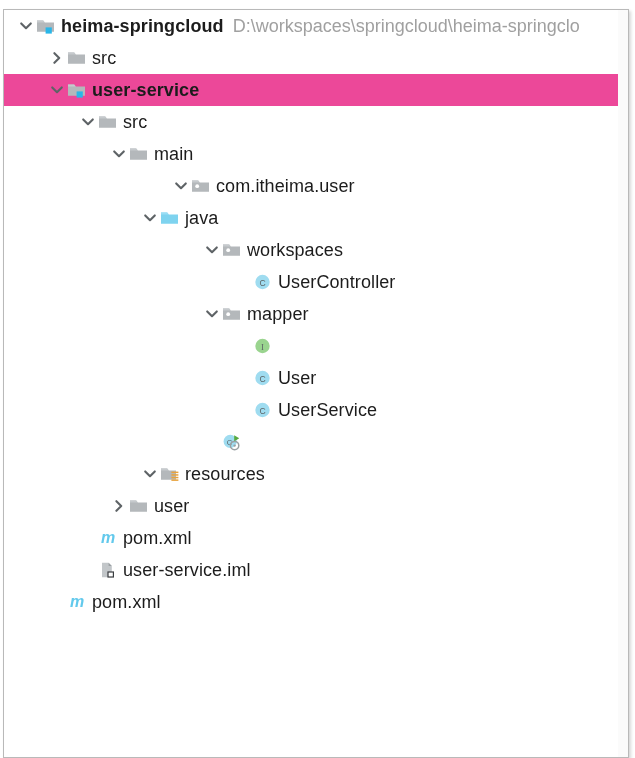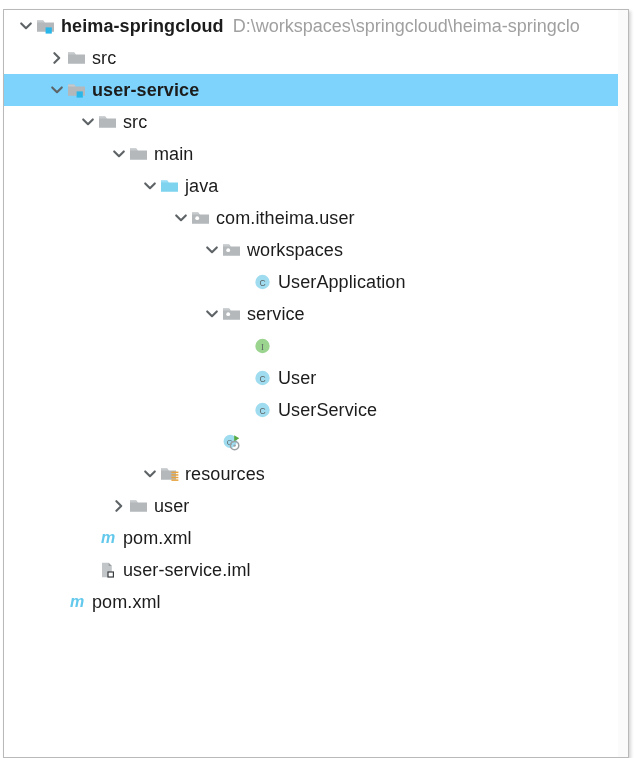--- a/index.html
+++ b/index.html
@@ -55,21 +55,21 @@
   
   .tree-row {
     position: relative;
     height: 32px;
     line-height: 32px;
     white-space: nowrap;
     display: block;
     overflow: hidden;
   }
   .tree-row.selected {
-    background: #7dd3fc;
+    background: #ec4899;
   }
 
   .indent {
     display: inline-block;
     height: 1px;
     vertical-align: middle;
   }
 
   
   .twisty {
@@ -139,51 +139,51 @@
           </svg></span><span class="icon"><svg width="20" height="18" viewBox="0 0 20 18">
             <path d="M1 3.5h6.2l1.6 2H18v9.3H1z" fill="#b4b8bb"></path>
             <path d="M1 3.5h6.2l1.6 2H1z" fill="#c6cacd"></path>
           </svg></span><span class="label">src</span></div>
       <div class="tree-row"><span class="indent" style="width:105px"></span><span class="twisty"><svg width="14" height="12" viewBox="0 0 14 12">
             <path d="M2.2 3.4L7 8.2l4.8-4.8" fill="none" stroke="#5e6366" stroke-width="2.1" stroke-linecap="round" stroke-linejoin="round"></path>
           </svg></span><span class="icon"><svg width="20" height="18" viewBox="0 0 20 18">
             <path d="M1 3.5h6.2l1.6 2H18v9.3H1z" fill="#b4b8bb"></path>
             <path d="M1 3.5h6.2l1.6 2H1z" fill="#c6cacd"></path>
           </svg></span><span class="label">main</span></div>
+      <div class="tree-row"><span class="indent" style="width:167px"></span><span class="twisty"><svg width="14" height="12" viewBox="0 0 14 12">
+            <path d="M2.2 3.4L7 8.2l4.8-4.8" fill="none" stroke="#5e6366" stroke-width="2.1" stroke-linecap="round" stroke-linejoin="round"></path>
+          </svg></span><span class="icon"><svg width="20" height="18" viewBox="0 0 20 18">
+            <path d="M1 3.5h6.2l1.6 2H18v9.3H1z" fill="#b4b8bb"></path>
+            <path d="M1 3.5h6.2l1.6 2H1z" fill="#c6cacd"></path>
+            <circle cx="6.2" cy="9.2" r="1.9" fill="#ffffff"></circle>
+          </svg></span><span class="label">com.itheima.user</span></div>
       <div class="tree-row"><span class="indent" style="width:136px"></span><span class="twisty"><svg width="14" height="12" viewBox="0 0 14 12">
             <path d="M2.2 3.4L7 8.2l4.8-4.8" fill="none" stroke="#5e6366" stroke-width="2.1" stroke-linecap="round" stroke-linejoin="round"></path>
           </svg></span><span class="icon"><svg width="20" height="18" viewBox="0 0 20 18">
             <path d="M1 3.5h6.2l1.6 2H18v9.3H1z" fill="#7ed3ef"></path>
             <path d="M1 3.5h6.2l1.6 2H1z" fill="#9adef5"></path>
           </svg></span><span class="label">java</span></div>
-      <div class="tree-row"><span class="indent" style="width:167px"></span><span class="twisty"><svg width="14" height="12" viewBox="0 0 14 12">
-            <path d="M2.2 3.4L7 8.2l4.8-4.8" fill="none" stroke="#5e6366" stroke-width="2.1" stroke-linecap="round" stroke-linejoin="round"></path>
-          </svg></span><span class="icon"><svg width="20" height="18" viewBox="0 0 20 18">
-            <path d="M1 3.5h6.2l1.6 2H18v9.3H1z" fill="#b4b8bb"></path>
-            <path d="M1 3.5h6.2l1.6 2H1z" fill="#c6cacd"></path>
-            <circle cx="6.2" cy="9.2" r="1.9" fill="#ffffff"></circle>
-          </svg></span><span class="label">com.itheima.user</span></div>
       <div class="tree-row"><span class="indent" style="width:198px"></span><span class="twisty"><svg width="14" height="12" viewBox="0 0 14 12">
             <path d="M2.2 3.4L7 8.2l4.8-4.8" fill="none" stroke="#5e6366" stroke-width="2.1" stroke-linecap="round" stroke-linejoin="round"></path>
           </svg></span><span class="icon"><svg width="20" height="18" viewBox="0 0 20 18">
             <path d="M1 3.5h6.2l1.6 2H18v9.3H1z" fill="#b4b8bb"></path>
             <path d="M1 3.5h6.2l1.6 2H1z" fill="#c6cacd"></path>
             <circle cx="6.2" cy="9.2" r="1.9" fill="#ffffff"></circle>
           </svg></span><span class="label">workspaces</span></div>
       <div class="tree-row"><span class="indent" style="width:229px"></span><span class="twisty"></span><span class="icon"><svg width="20" height="18" viewBox="0 0 20 18">
             <circle cx="9.5" cy="9" r="7.2" fill="#9fdcf0"></circle>
             <text x="9.5" y="12.6" font-family="Liberation Sans, sans-serif" font-size="8.6" fill="#5b6365" text-anchor="middle">C</text>
-          </svg></span><span class="label">UserApplication</span></div>
+          </svg></span><span class="label">UserController</span></div>
       <div class="tree-row"><span class="indent" style="width:198px"></span><span class="twisty"><svg width="14" height="12" viewBox="0 0 14 12">
             <path d="M2.2 3.4L7 8.2l4.8-4.8" fill="none" stroke="#5e6366" stroke-width="2.1" stroke-linecap="round" stroke-linejoin="round"></path>
           </svg></span><span class="icon"><svg width="20" height="18" viewBox="0 0 20 18">
             <path d="M1 3.5h6.2l1.6 2H18v9.3H1z" fill="#b4b8bb"></path>
             <path d="M1 3.5h6.2l1.6 2H1z" fill="#c6cacd"></path>
             <circle cx="6.2" cy="9.2" r="1.9" fill="#ffffff"></circle>
-          </svg></span><span class="label">service</span></div>
+          </svg></span><span class="label">mapper</span></div>
       <div class="tree-row"><span class="indent" style="width:229px"></span><span class="twisty"></span><span class="icon"><svg width="20" height="18" viewBox="0 0 20 18">
             <circle cx="9.5" cy="9" r="7.2" fill="#9ad48f"></circle>
             <text x="9.5" y="12.6" font-family="Liberation Serif, serif" font-size="8.6" fill="#5b6365" text-anchor="middle">I</text>
           </svg></span></div>
       <div class="tree-row"><span class="indent" style="width:229px"></span><span class="twisty"></span><span class="icon"><svg width="20" height="18" viewBox="0 0 20 18">
             <circle cx="9.5" cy="9" r="7.2" fill="#9fdcf0"></circle>
             <text x="9.5" y="12.6" font-family="Liberation Sans, sans-serif" font-size="8.6" fill="#5b6365" text-anchor="middle">C</text>
           </svg></span><span class="label">User</span></div>
       <div class="tree-row"><span class="indent" style="width:229px"></span><span class="twisty"></span><span class="icon"><svg width="20" height="18" viewBox="0 0 20 18">
             <circle cx="9.5" cy="9" r="7.2" fill="#9fdcf0"></circle>

